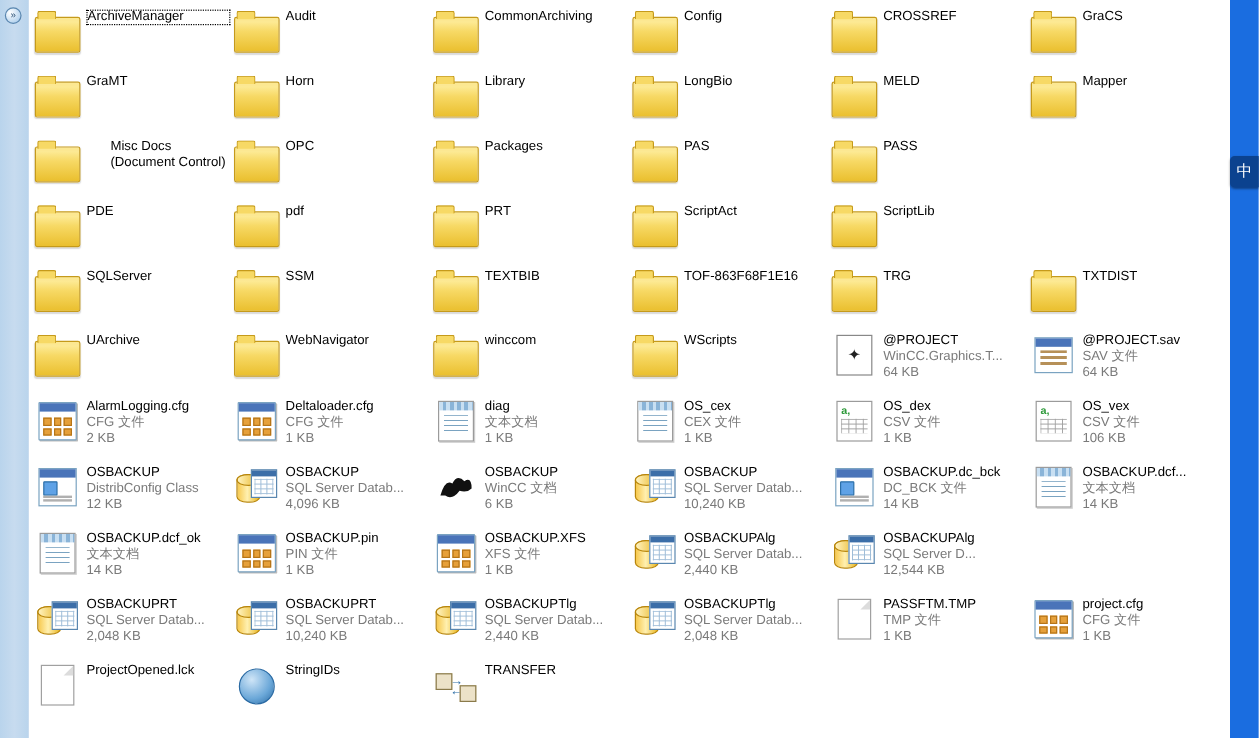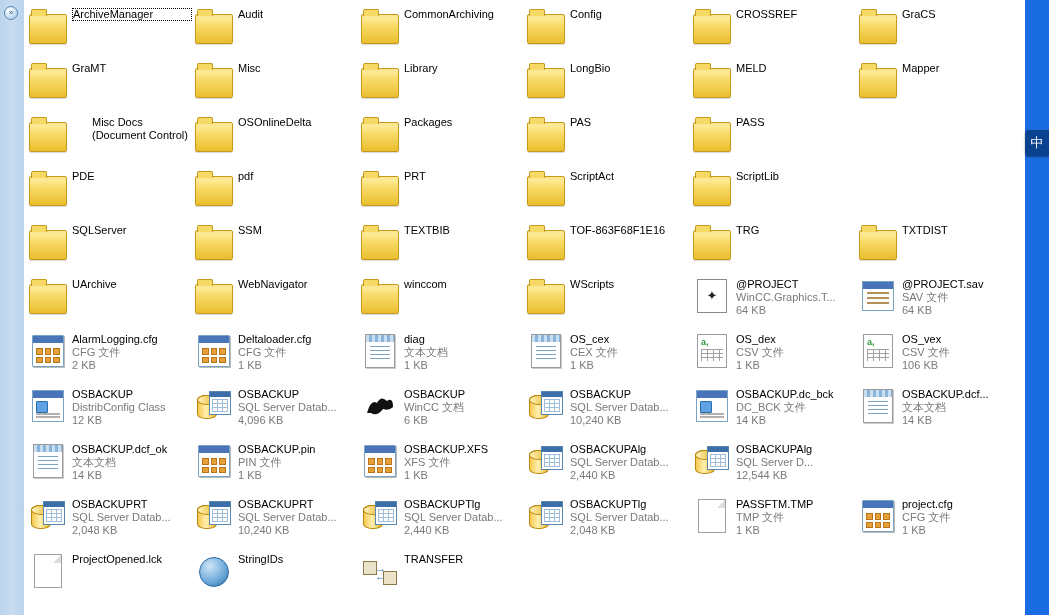--- a/index.html
+++ b/index.html
@@ -347,21 +347,21 @@
           </div>
           <div class="labelbox">
             <div class="name">GraMT</div>
           </div>
         </div>
         <div class="cell">
           <div class="icon">
             <div class="ic-folder"></div>
           </div>
           <div class="labelbox">
-            <div class="name">Misc</div>
+            <div class="name">Horn</div>
           </div>
         </div>
         <div class="cell">
           <div class="icon">
             <div class="ic-folder"></div>
           </div>
           <div class="labelbox">
             <div class="name">Library</div>
           </div>
         </div>
@@ -397,21 +397,21 @@
           </div>
           <div class="labelbox">
             <div class="name wrap">Misc Docs (Document Control)</div>
           </div>
         </div>
         <div class="cell">
           <div class="icon">
             <div class="ic-folder"></div>
           </div>
           <div class="labelbox">
-            <div class="name">OSOnlineDelta</div>
+            <div class="name">OPC</div>
           </div>
         </div>
         <div class="cell">
           <div class="icon">
             <div class="ic-folder"></div>
           </div>
           <div class="labelbox">
             <div class="name">Packages</div>
           </div>
         </div>

